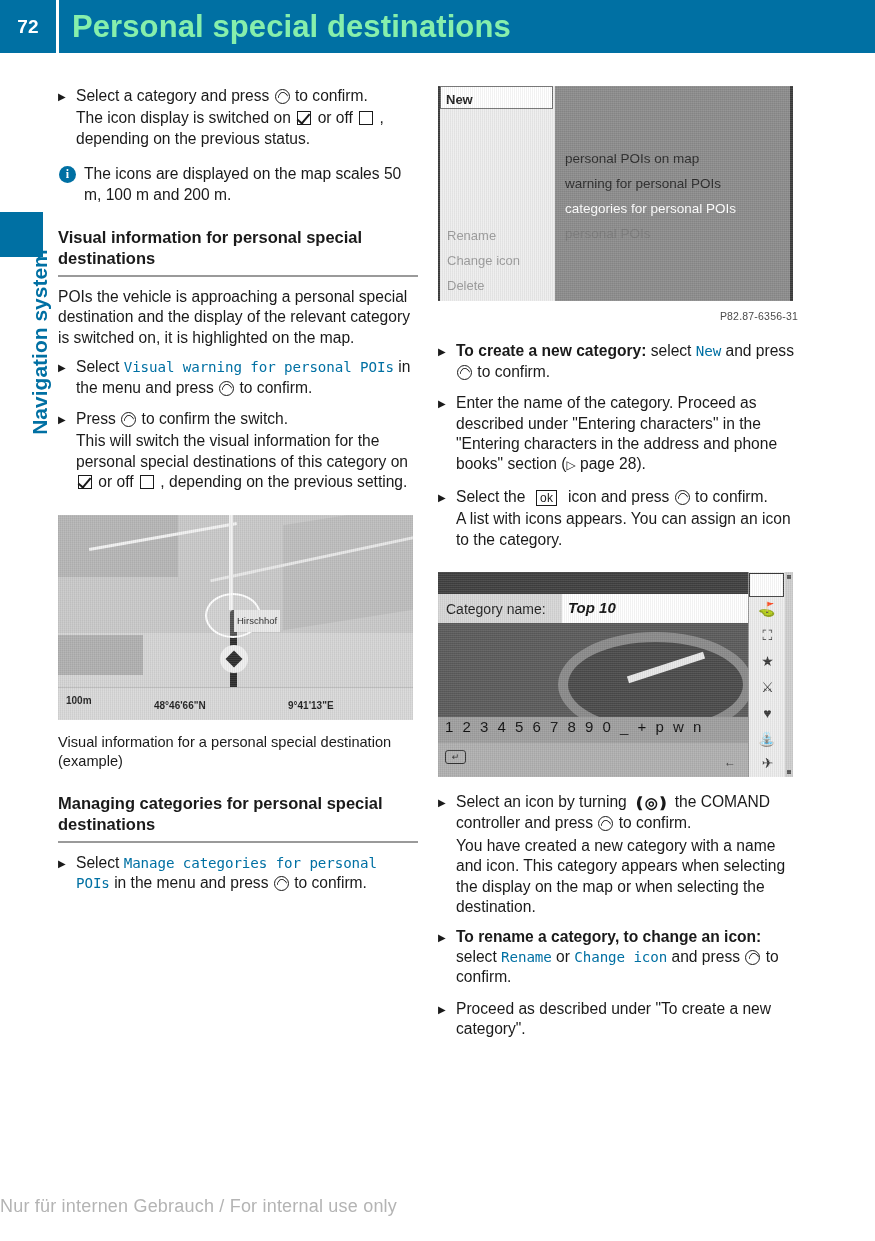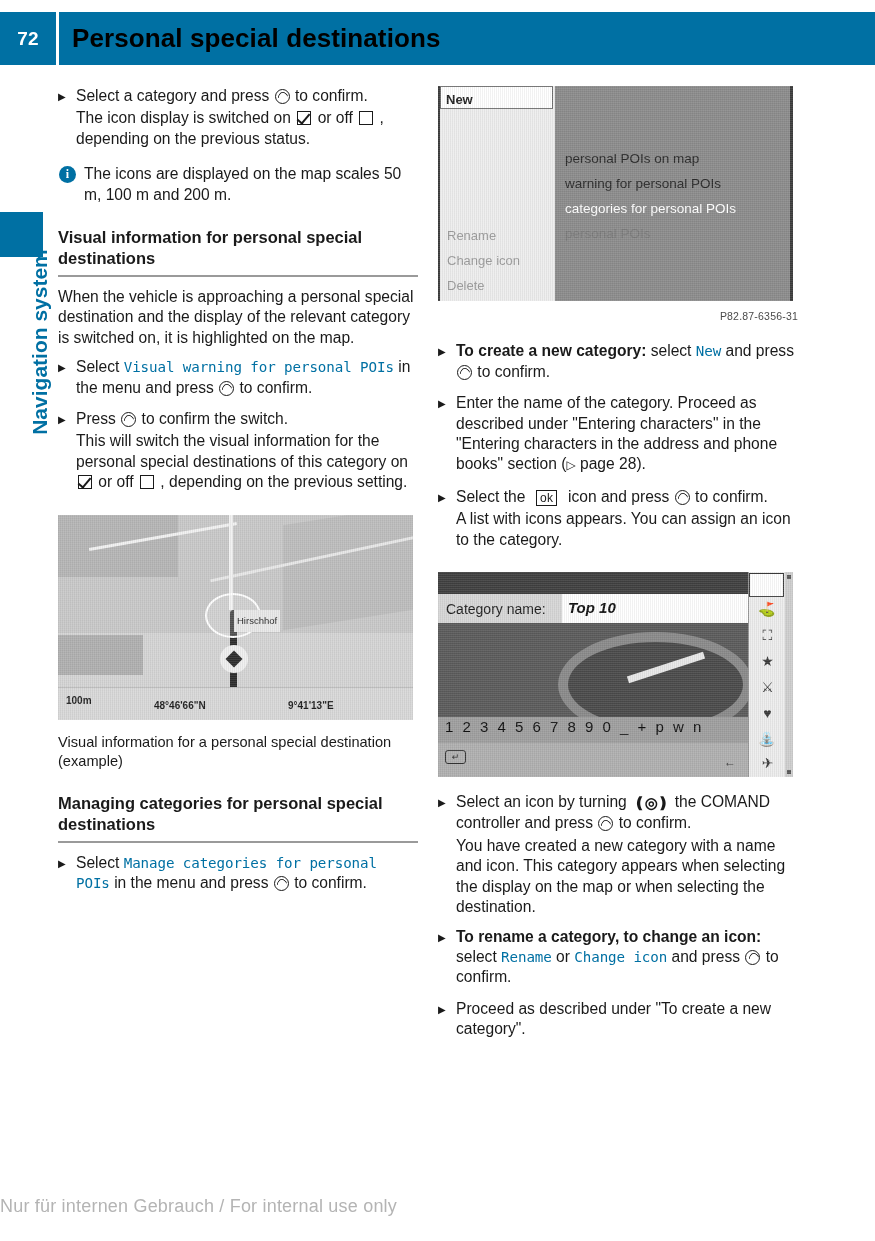--- a/index.html
+++ b/index.html
@@ -11,21 +11,21 @@
     width: 875px; height: 1241px;
     position: relative;
     font-family: "Liberation Sans", sans-serif;
     color: #1a1a1a;
     overflow: hidden;
   }
 
   
   .header {
     position: absolute;
-    top: 12px; left: 0;
+    top: 0; left: 0;
     width: 875px; height: 53px;
     background: #0070a3;
     text-align: right;
   }
   .header-divider {
     position: absolute;
     left: 56px; top: 0;
     width: 3px; height: 53px;
     background: #ffffff;
   }
@@ -40,22 +40,22 @@
     font-size: 19px;
     font-weight: bold;
     letter-spacing: .2px;
   }
   .header-title {
     position: absolute;
     left: 72px; top: 0;
     height: 53px;
     display: flex;
     align-items: center;
-    color: #000000;
-    font-size: 26px;
+    color: #86efac;
+    font-size: 31px;
     font-weight: bold;
     letter-spacing: .1px;
   }
 
   
   .tab-block {
     position: absolute;
     left: 0; top: 212px;
     width: 43px; height: 45px;
     background: #0070a3;
@@ -541,21 +541,21 @@
   <div class="note">
     <span class="ico ico-info">i</span>
     <span>The icons are displayed on the map scales 50 m, 100 m and 200 m.</span>
   </div>
 
   <div class="gap-l"></div>
 
   <div class="h2">Visual information for personal special destinations</div>
   <div class="rule"></div>
 
-  <div class="para">When the vehicle is approaching a personal special destination and the display of the relevant category is switched on, it is highlighted on the map.</div>
+  <div class="para">POIs the vehicle is approaching a personal special destination and the display of the relevant category is switched on, it is highlighted on the map.</div>
 
   <div class="gap-s"></div>
 
   <div class="step">
     <span>Select</span>
     <span class="mono">Visual warning for personal POIs</span>
     <span>in the menu and press</span>
     <span class="ico ico-press"></span>
     <span>to confirm.</span>
   </div>

